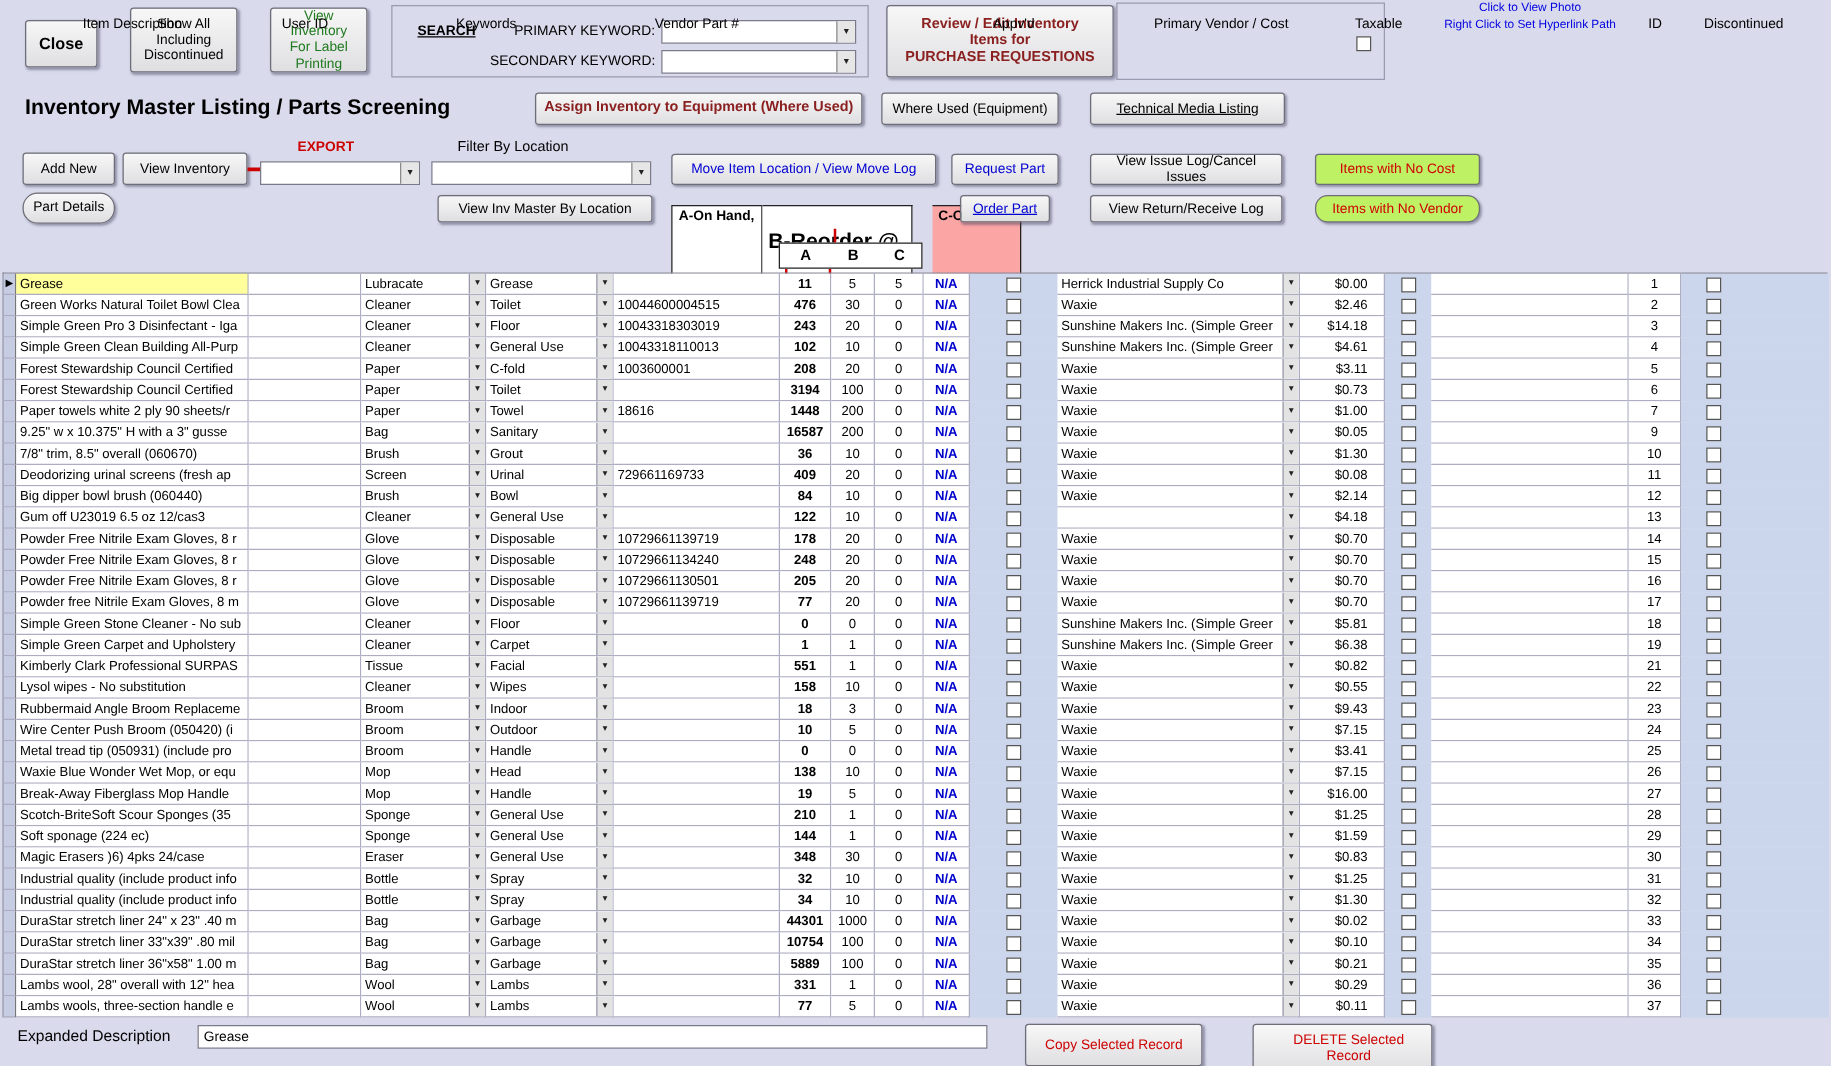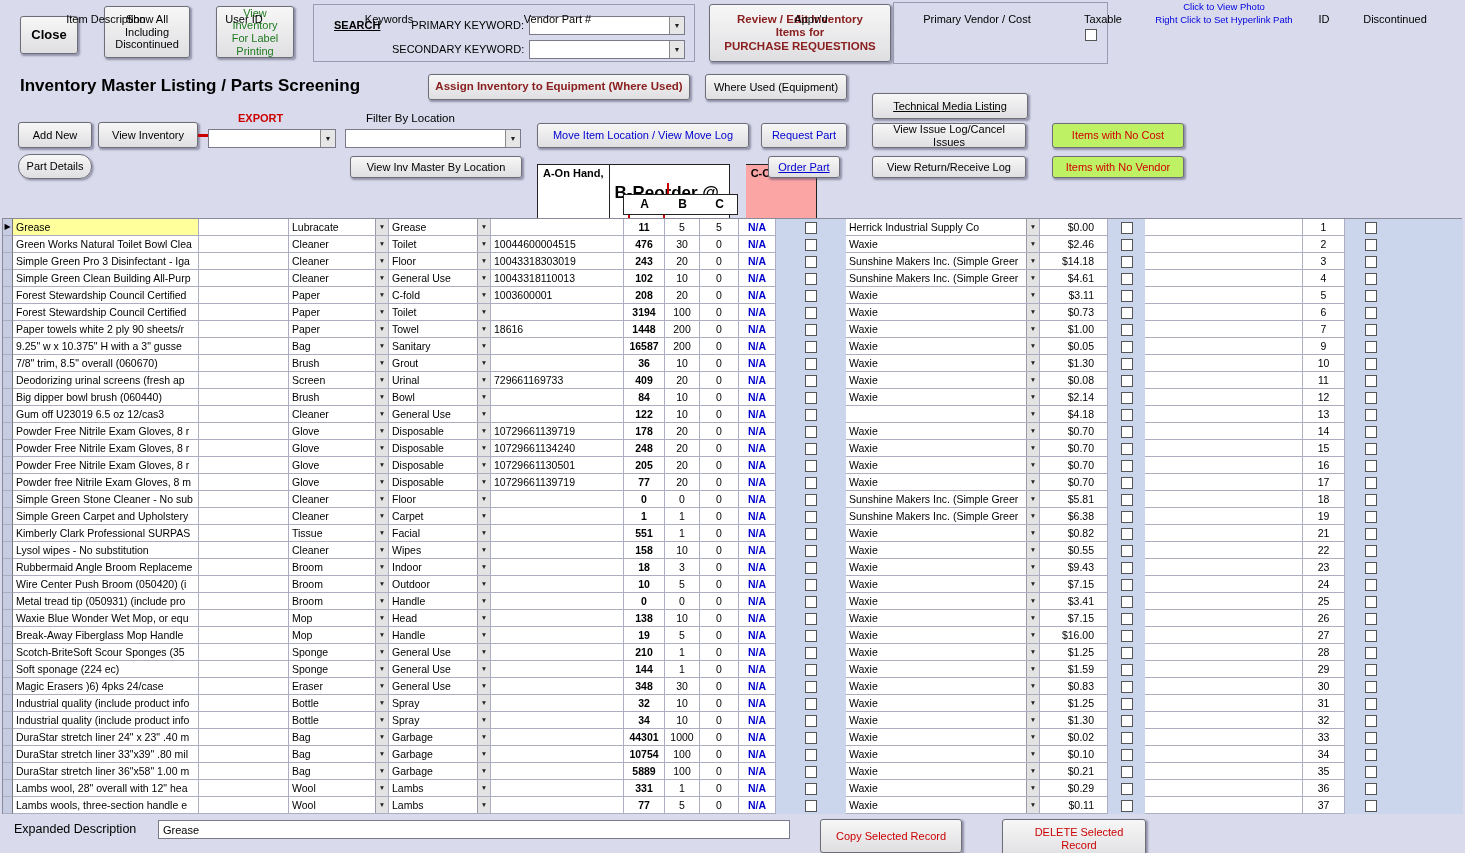--- a/index.html
+++ b/index.html
@@ -100,21 +100,21 @@
 PURCHASE REQUESTIONS</button>
 
 <div class="panel" style="left:893px; top:2px; width:215px; height:62px;">
   <span class="cb" style="position:absolute; right:10px; top:26px;"></span>
 </div>
 
 <div id="page-title">Inventory Master Listing / Parts Screening</div>
 
 <button class="btn maroon" style="left:428px; top:74px; width:262px; height:26px; font-size:11.5px;">Assign Inventory to Equipment (Where Used)</button>
 <button class="btn" style="left:705px; top:74px; width:142px; height:26px;">Where Used (Equipment)</button>
-<button class="btn" style="left:872px; top:74px; width:156px; height:26px; text-decoration:underline;margin-top:19px;">Technical Media Listing</button>
+<button class="btn" style="left:872px; top:74px; width:156px; height:26px; text-decoration:underline;">Technical Media Listing</button>
 
 <button class="btn" style="left:18px; top:122px; width:74px; height:26px;">Add New</button>
 <button class="btn" style="left:98px; top:122px; width:100px; height:26px;">View Inventory</button>
 
 <span class="lbl" style="left:238px; top:112px; color:#CC0000; font-weight:bold;">EXPORT</span>
 <div class="redmark" style="left:198px; top:134px; width:12px; height:3px;"></div>
 <div class="combo" style="left:208px; top:129px; width:128px; height:19px;">
   <span class="val"></span>
   <span class="arr">▼</span>
 </div>
@@ -137,21 +137,21 @@
   <span style="background:#fff; border:1px solid #222; font-size:11px; font-weight:bold; padding:2px 5px;">A-On Hand,</span>
   <span style="background:#fff; border:1px solid #222; border-left:none; font-size:17px; font-weight:bold; padding:18px 5px;">B-Reorder @,</span>
   <span style="background:#fca5a5; border:1px solid #222; border-left:none; font-size:11px; font-weight:bold; padding:2px 5px;margin-left:16px;">C-On Order</span>
 </div>
 <div class="redmark" style="left:667px; top:183px; width:2px; height:12px;"></div>
 <div class="redmark" style="left:628px; top:215px; width:2px; height:5px;"></div>
 <div class="redmark" style="left:663px; top:215px; width:2px; height:5px;"></div>
 
 <button class="btn blue" style="left:768px; top:156px; width:72px; height:22px; text-decoration:underline;">Order Part</button>
 <button class="btn" style="left:872px; top:156px; width:154px; height:22px;">View Return/Receive Log</button>
-<button class="btn yellow" style="left:1052px; top:156px; width:132px; height:22px;">Items with No Vendor</button>
+<button class="btn yellow" style="left:1052px; top:156px; width:132px; height:22px;border-radius:10px;">Items with No Vendor</button>
 
 <div id="table-header-layer">
   <span class="hdr" style="left:13px; top:13px; width:186px;">Item Description</span>
   <span class="hdr" style="left:199px; top:13px; width:90px;">User ID</span>
   <span class="hdr" style="left:289px; top:13px; width:200px;">Keywords</span>
   <span class="hdr" style="left:491px; top:13px; width:133px;">Vendor Part #</span>
   <span class="hdr" style="left:776px; top:13px; width:70px;">Appv'd</span>
   <span class="hdr" style="left:846px; top:13px; width:262px;">Primary Vendor / Cost</span>
   <span class="hdr" style="left:1058px; top:13px; width:90px;">Taxable</span>
   <span class="hdr photo-hdr" style="left:1145px; top:1px; width:158px;">Click to View Photo</span>

